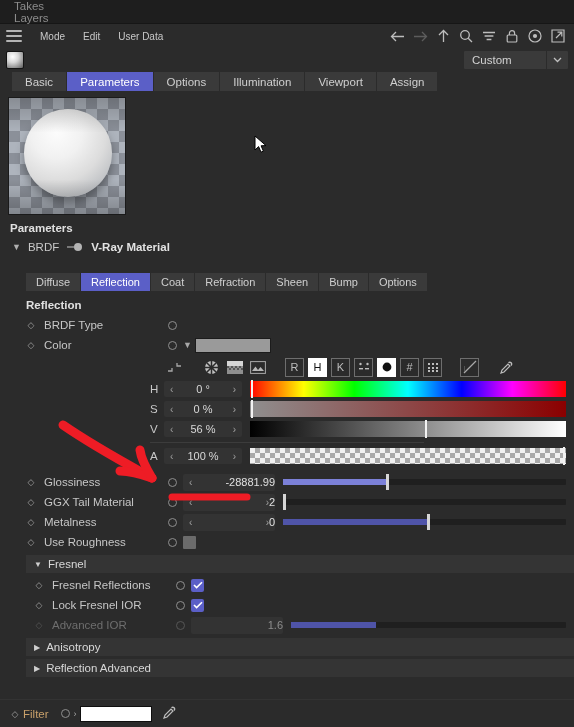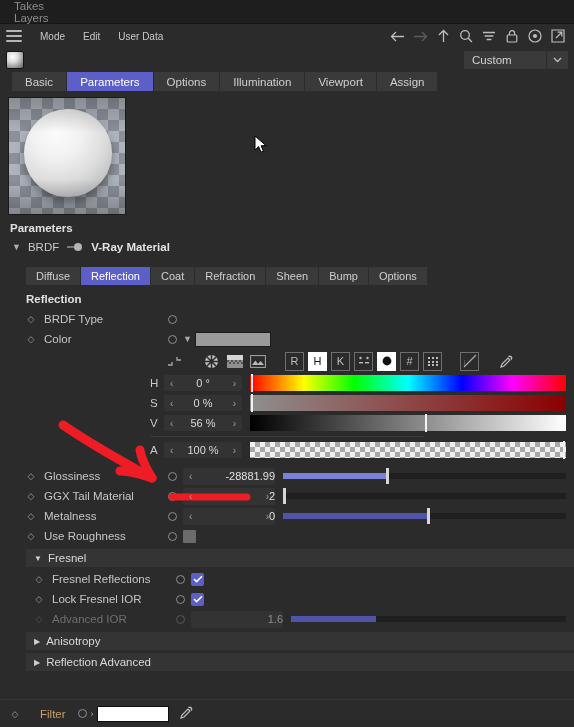--- a/index.html
+++ b/index.html
@@ -91,21 +91,21 @@
 
   
   .section-title { font-size: 11.5px; font-weight: bold; color: #e0e0e0;
     padding: 7px 0 3px 10px; }
   .brdfrow { display: flex; align-items: center; height: 20px; padding-left: 12px; gap: 7px; }
   .brdfrow .arrow-d { color: #b0b0b0; font-size: 9px; }
   .brdfrow .lbl { color: #c8c8c8; font-size: 11.5px; }
   .brdfrow .link { display: flex; align-items: center; }
   .brdfrow .valname { font-weight: bold; color: #e2e2e2; font-size: 11.5px; }
 
-  .subtabs { height: 18px; display: flex; padding-left: 26px; gap: 1px; margin-top: 10px; }
+  .subtabs { height: 18px; display: flex; padding-left: 26px; gap: 1px; margin-top: 16px; }
   .subtabs .stb { background: #3a3a3a; color: #cfcfcf; font-size: 11px;
     display: flex; align-items: center; padding: 0 10px; cursor: default; }
   .subtabs .stb.active { background: #5b5fc7; color: #fff; }
 
   .grp-title { font-size: 11.5px; font-weight: bold; color: #e0e0e0; padding: 8px 0 4px 26px; }
 
   .prow { display: flex; align-items: center; height: 20px; position: relative; }
   .prow .diamond { width: 10px; margin-left: 26px; color: #9a9a9a; font-size: 9px;
     text-align: center; }
   .prow .plabel { width: 132px; padding-left: 8px; color: #c6c6c6; font-size: 11.5px; }
@@ -170,21 +170,21 @@
 
   .grouphdr { height: 18px; background: #343434; display: flex; align-items: center;
     margin-left: 26px; margin-right: 0; padding-left: 8px; gap: 6px;
     color: #d8d8d8; font-size: 11.5px; margin-top: 3px; }
   .grouphdr .tri { font-size: 8px; color: #cfcfcf; }
 
   
   .filterbar { position: absolute; left: 0; right: 0; bottom: 0; height: 28px;
     display: flex; align-items: center; background: #2b2b2b; border-top: 1px solid #333; }
   .filterbar .diamond { width: 10px; margin-left: 10px; color: #9a9a9a; font-size: 9px; text-align:center; }
-  .filterbar .flabel { margin-left: 20px; color: #c9a06a; font-size: 11.5px; }
+  .filterbar .flabel { margin-left: 3px; color: #c9a06a; font-size: 11.5px; }
   .filterbar .circ { width: 9px; height: 9px; border: 1.4px solid #8e8e8e;
     border-radius: 50%; margin-left: 12px; }
   .filterbar .chev-s { margin-left: 4px; }
   .filterbar .finput { width: 72px; height: 16px; background: #ffffff; border: 1px solid #0f0f0f; }
   .filterbar .eyed { margin-left: 10px; }
 
   
   .annot { position: absolute; left: 0; top: 0; width: 574px; height: 727px;
     pointer-events: none; }
 

